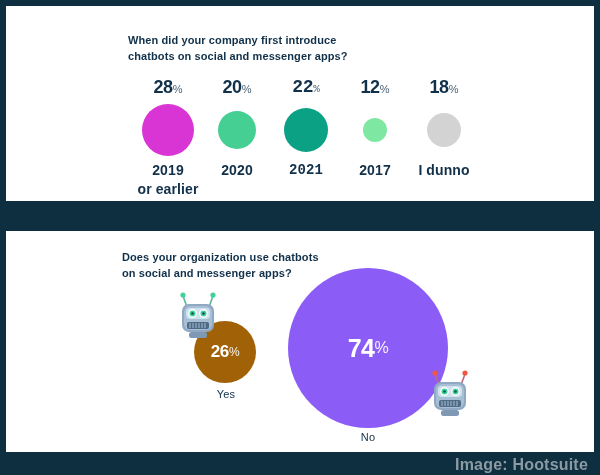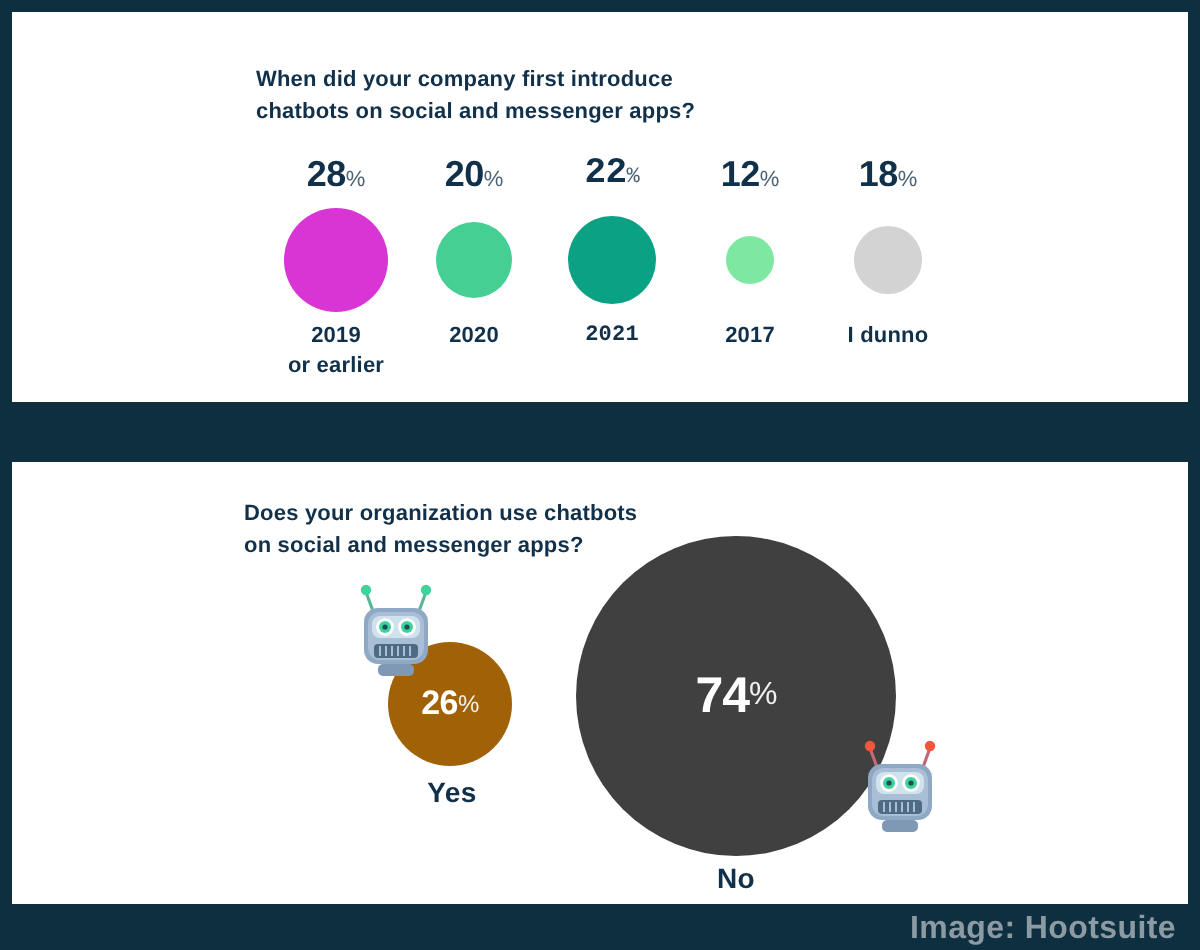--- a/index.html
+++ b/index.html
@@ -110,21 +110,21 @@
     margin-top: 6px;
   }
   .bubble {
     position: absolute;
     left: 50%;
     top: 50%;
     transform: translate(-50%, -50%);
     border-radius: 50%;
   }
   .cat-label {
-    font-size: 11px;
+    font-size: 14px;
     font-weight: bold;
     color: #11304a;
     line-height: 1.35;
     margin-top: 3px;
     letter-spacing: 0.1px;
   }
 
   
   .bottom-stage {
     position: absolute;
@@ -133,21 +133,21 @@
     width: 473px;
     height: 221px;
   }
   .big-circle {
     position: absolute;
     left: 282px;
     top: 37px;
     width: 160px;
     height: 160px;
     border-radius: 50%;
-    background: #404040;
+    background: #8b5cf6;
   }
   .big-circle .val {
     position: absolute;
     left: 0;
     top: 0;
     width: 100%;
     height: 100%;
     display: flex;
     align-items: center;
     justify-content: center;
@@ -184,22 +184,22 @@
     font-weight: bold;
     letter-spacing: -0.3px;
   }
   .small-circle .val .sign {
     font-size: 12px;
     font-weight: normal;
     opacity: 0.92;
   }
   .axis-label {
     position: absolute;
-    font-size: 14px;
-    font-weight: bold;
+    font-size: 11px;
+    font-weight: normal;
     color: #11304a;
     text-align: center;
     letter-spacing: 0.2px;
   }
   .axis-label.yes { left: 184px; top: 157px; width: 72px; }
   .axis-label.no  { left: 326px; top: 200px; width: 72px; }
 
   .robot {
     position: absolute;
   }

